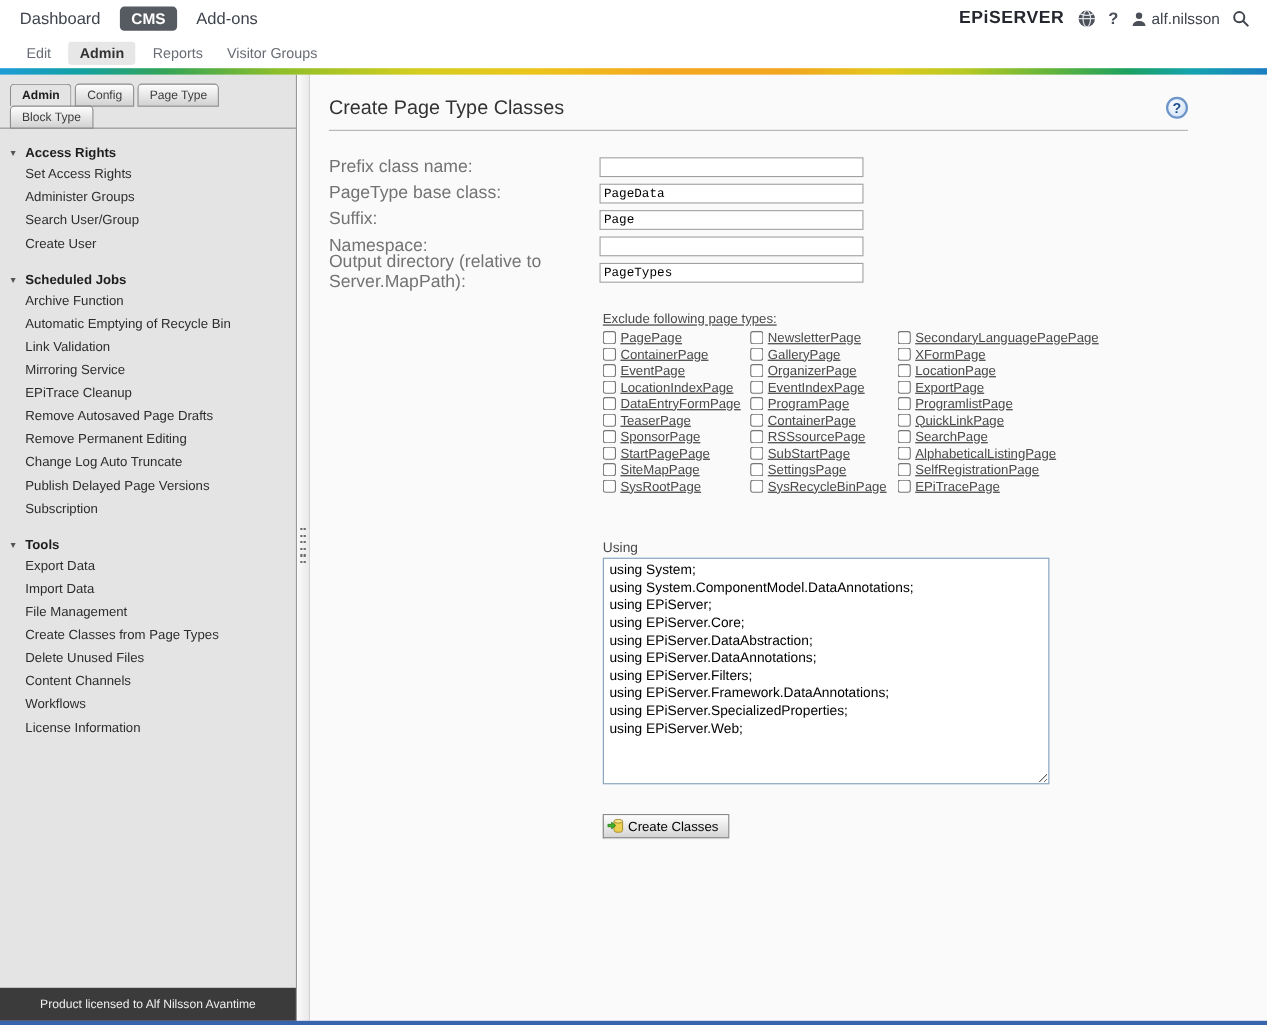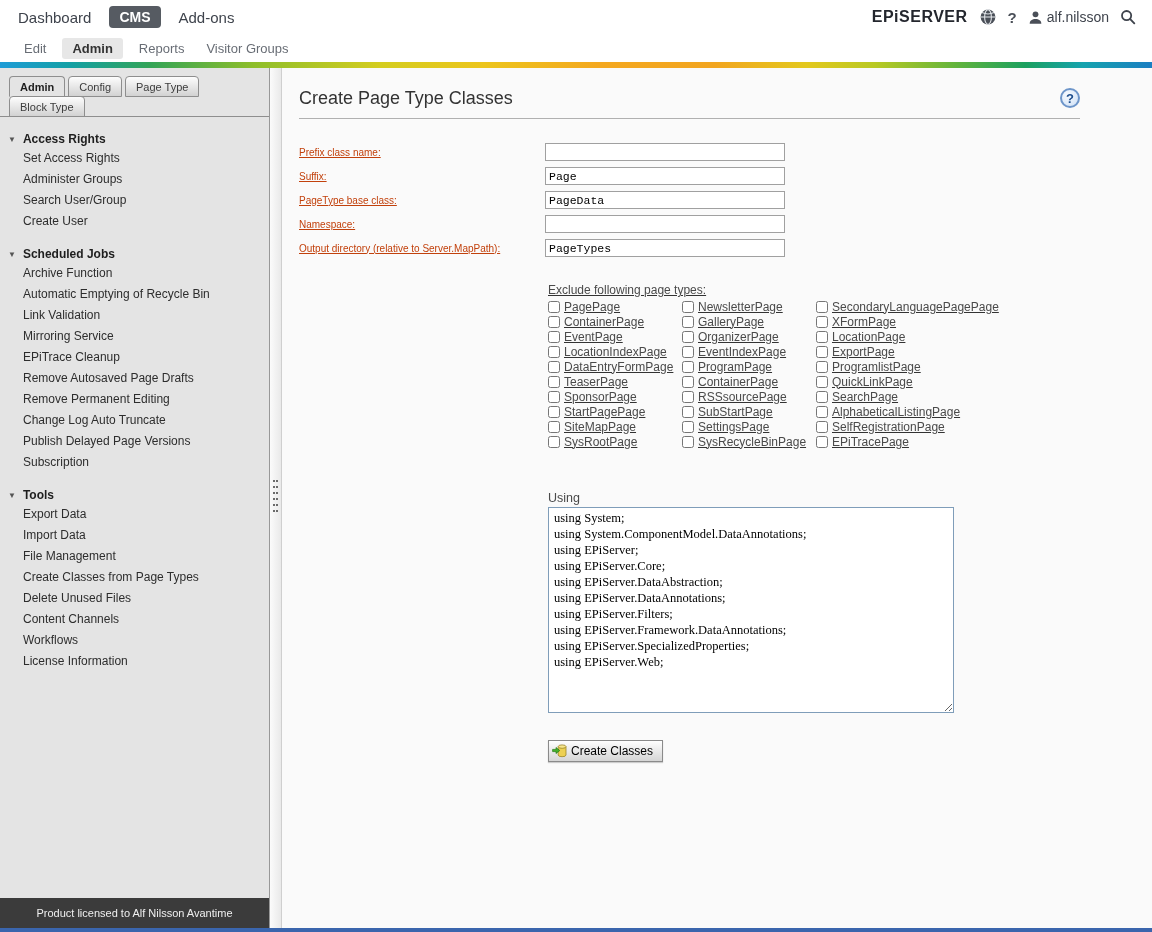--- a/index.html
+++ b/index.html
@@ -43,32 +43,32 @@
   .main { flex:1; background:#fafafa; font-size:12px; color:#333; overflow:hidden; }
   
   .main-header { margin:20px 72px 0 17px; display:flex; justify-content:space-between; align-items:flex-start;
     border-bottom:1px solid #b0b0b0; padding-bottom:9px;gap:23px; }
   .page-title { font-size:18px; font-weight:400; color:#333; }
   .help-circle { width:20px; height:20px; border-radius:50%; flex:none;
     background:radial-gradient(circle at 35% 30%, #f6faff, #cfe0f5); border:2px solid #6d95c9;
     color:#1d4d8c; font-weight:bold; font-size:13px; text-align:center; line-height:17px; cursor:pointer; }
   .form-section { margin:24px 0 0 17px; }
   .form-row { display:flex; align-items:center; height:18px; margin-bottom:6px; }
-  .form-label { width:246px; color:#c2410c; font-size:10px; flex:none;text-decoration:underline; }
+  .form-label { width:246px; color:#737373; font-size:16px; flex:none; }
   .form-input { width:240px; height:18px; border:1px solid #a0a0a0; background:#fff; color:#000;
     font-family:"Liberation Mono", monospace; font-size:11.5px; padding:0 3px; }
   .exclude-section { margin:26px 0 0 266px;text-decoration:underline; }
   .exclude-label { color:#4a4a4a; margin-bottom:2px; font-size:12px; }
   .exclude-grid { display:grid; grid-template-columns:134px 134px auto; }
   .cb-cell { display:flex; align-items:center; height:15px; font-size:12px; color:#4a4a4a; white-space:nowrap; }
   .cb-cell input { width:12px; height:12px; margin:0 4px 0 0; flex:none; }
   .using-section { margin:42px 0 0 266px; }
   .using-label { color:#4a4a4a; font-size:12.5px; margin-bottom:2px; }
   .using-textarea { width:406px; height:206px; border:1px solid #7f9db9; background:#fff; color:#000;
-    font-family:Liberation Serif, serif; font-size:12.5px; line-height:16px; padding:2px 5px; resize:both; }
+    font-family:Liberation Sans, sans-serif; font-size:12.5px; line-height:16px; padding:2px 5px; resize:both; }
   .button-row { margin:24px 0 0 266px; }
   .create-btn { display:inline-flex; align-items:center; gap:3px; border:1px solid #8a8a8a;
     background:linear-gradient(#fefefe,#d5d5d5); padding:2px 9px 2px 3px; font-size:12px; color:#000;
     font-family:"Liberation Sans", sans-serif; cursor:pointer; box-shadow:0 1px 1px rgba(0,0,0,0.18); }
   .bottom-line { position:absolute; left:0; right:0; bottom:0; height:4px; background:#3a65ad; }
   svg { display:block; }
 </style>
 </head>
 <body>
 
@@ -176,26 +176,26 @@
       <span class="page-title">Create Page Type Classes</span>
       <span class="help-circle">?</span>
     </div>
 
     <div class="form-section">
         <div class="form-row">
           <span class="form-label">Prefix class name:</span>
           <input class="form-input" type="text" style="">
         </div>
         <div class="form-row">
+          <span class="form-label">PageType base class:</span>
+          <input class="form-input" type="text" value="PageData" style="">
+        </div>
+        <div class="form-row">
           <span class="form-label">Suffix:</span>
           <input class="form-input" type="text" value="Page" style="">
-        </div>
-        <div class="form-row">
-          <span class="form-label">PageType base class:</span>
-          <input class="form-input" type="text" value="PageData" style="">
         </div>
         <div class="form-row">
           <span class="form-label">Namespace:</span>
           <input class="form-input" type="text" style="">
         </div>
         <div class="form-row">
           <span class="form-label">Output directory (relative to Server.MapPath):</span>
           <input class="form-input" type="text" value="PageTypes" style="">
         </div>
       </div>

